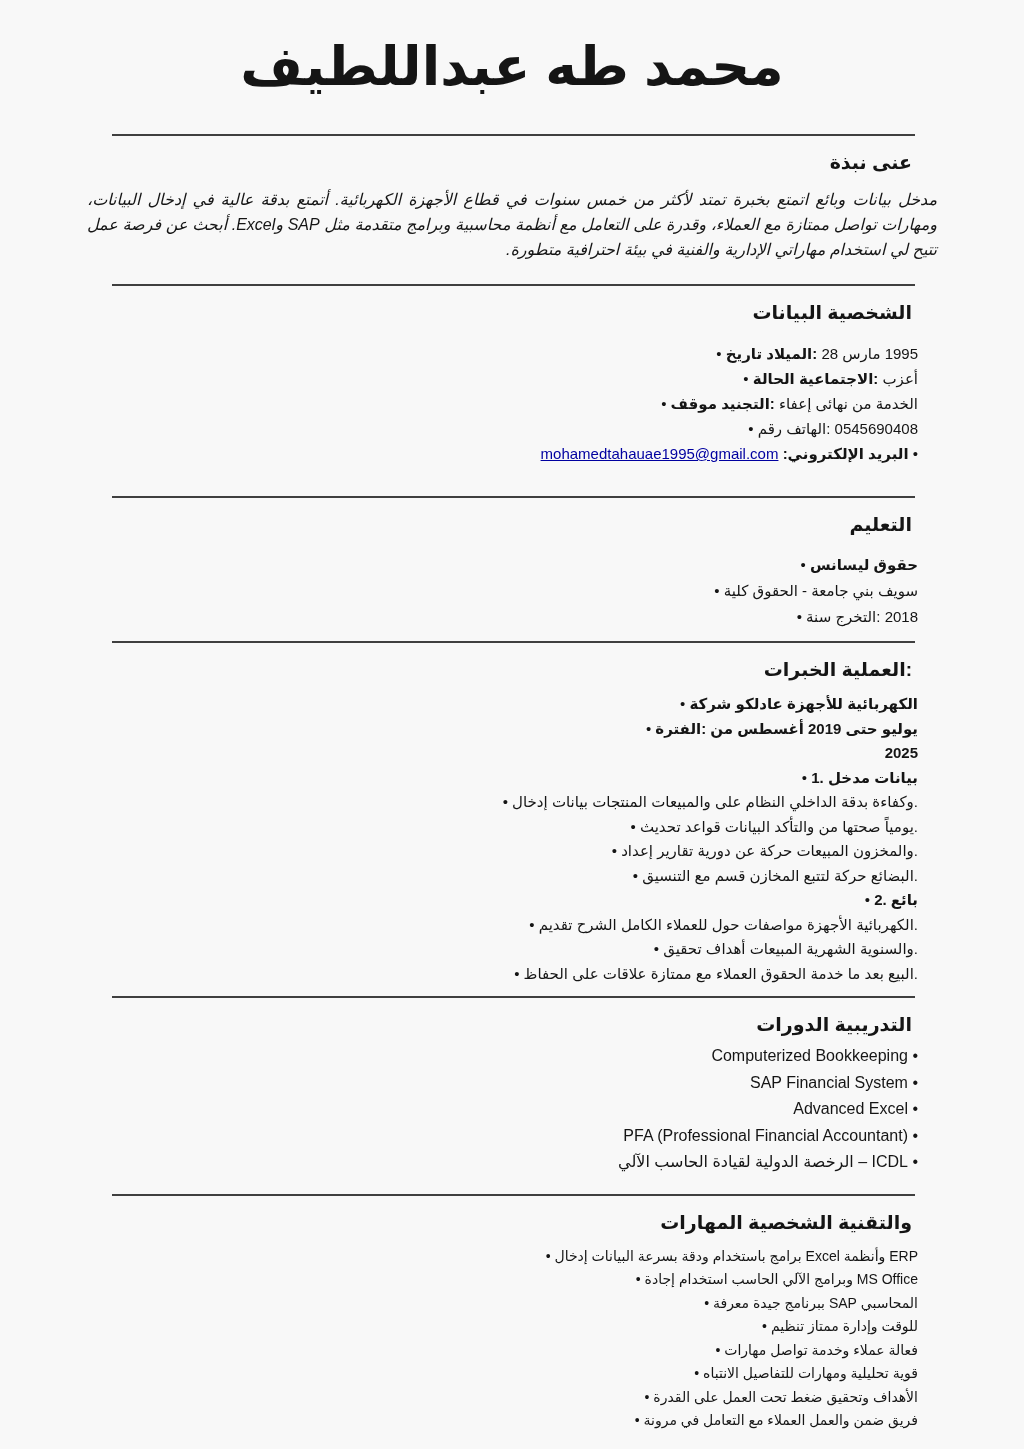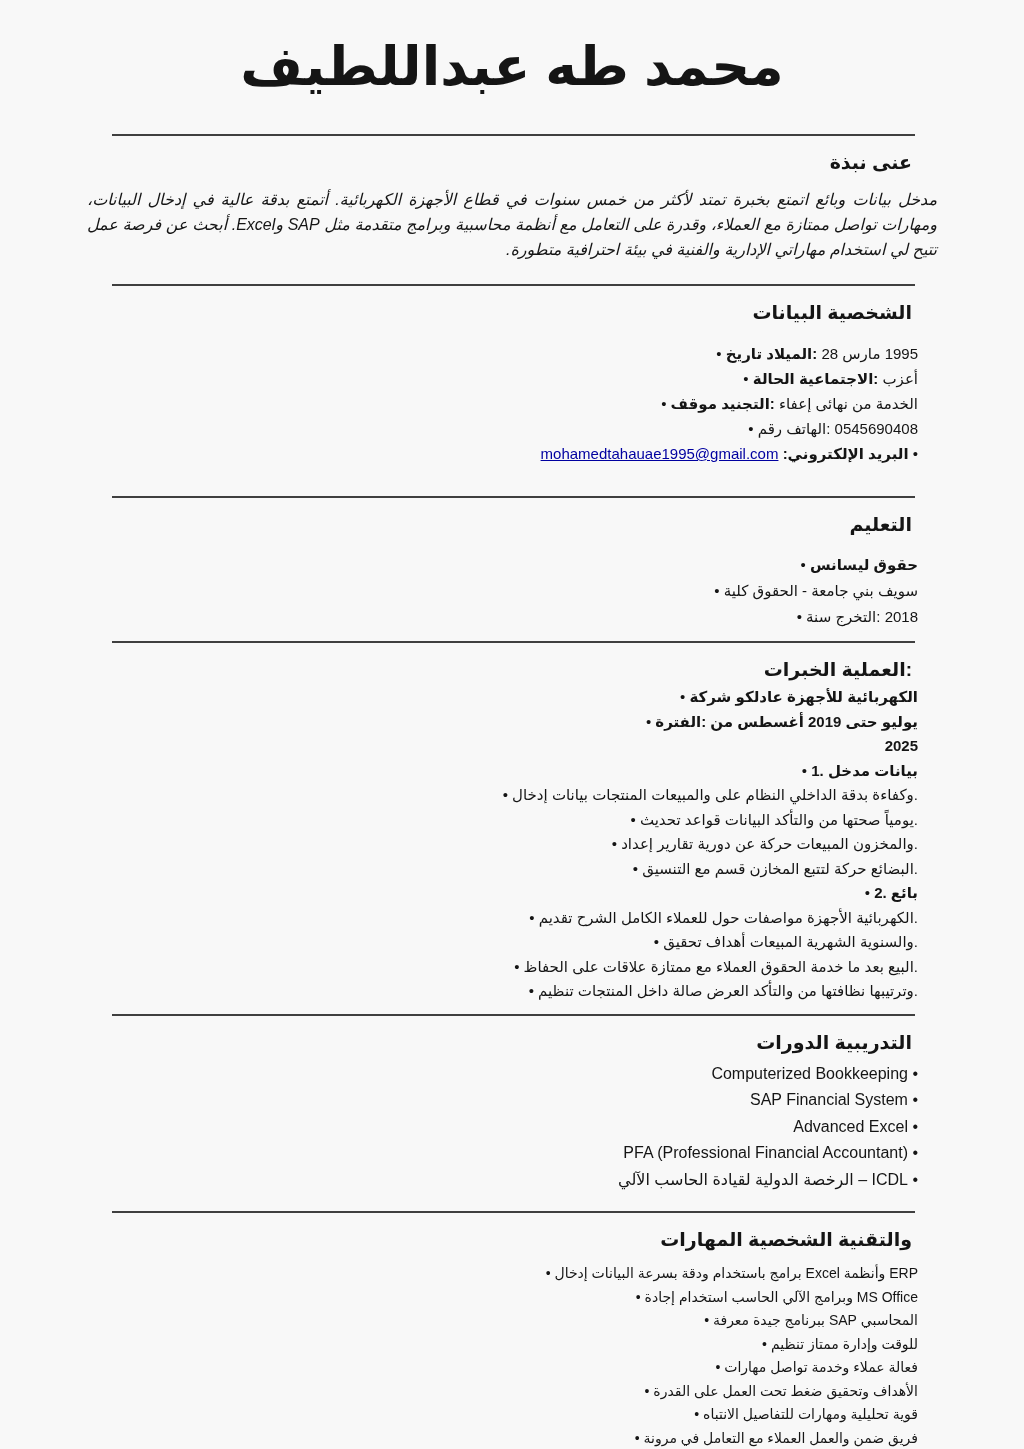--- a/index.html
+++ b/index.html
@@ -29,21 +29,21 @@
     direction:rtl;text-align:justify;text-align-last:right;
     font-size:16px;line-height:25px;margin:9px 0 0 0;font-style:italic;
   }
   ul{list-style:none;margin:0;padding:0 19px 0 0;}
   li{text-align:right;line-height:25px;font-size:15px;}
   li[dir="ltr"]{direction:ltr;}
   li[dir="rtl"]{direction:rtl;}
   .sec-personal ul{margin-top:13px;}
   .sec-education ul{margin-top:12px;}
   .sec-education li{line-height:26px;}
-  .sec-experience ul{}
+  .sec-experience ul{margin-top:7px;}
   .sec-experience li{line-height:24.5px;}
   .sec-courses ul{margin-top:3px;}
   .sec-courses li{line-height:26.5px;font-size:16px;}
   .sec-skills ul{margin-top:7px;}
   .sec-skills li{line-height:23.5px;font-size:14px;}
   b{font-weight:bold;}
   a.email{color:#0000a0;text-decoration:underline;}
 </style>
 </head>
 <body>
@@ -85,21 +85,20 @@
           <li dir="ltr"><b><bdi>2025</bdi></b></li>
           <li dir="ltr">• <b><bdi>1</bdi>. <bdi>مدخل</bdi> <bdi>بيانات</bdi></b></li>
           <li dir="ltr">• <span><bdi>إدخال</bdi> <bdi>بيانات</bdi> <bdi>المنتجات</bdi> <bdi>والمبيعات</bdi> <bdi>على</bdi> <bdi>النظام</bdi> <bdi>الداخلي</bdi> <bdi>بدقة</bdi> <bdi>وكفاءة</bdi>.</span></li>
           <li dir="ltr">• <span><bdi>تحديث</bdi> <bdi>قواعد</bdi> <bdi>البيانات</bdi> <bdi>والتأكد</bdi> <bdi>من</bdi> <bdi>صحتها</bdi> <bdi>يومياً</bdi>.</span></li>
           <li dir="ltr">• <span><bdi>إعداد</bdi> <bdi>تقارير</bdi> <bdi>دورية</bdi> <bdi>عن</bdi> <bdi>حركة</bdi> <bdi>المبيعات</bdi> <bdi>والمخزون</bdi>.</span></li>
           <li dir="ltr">• <span><bdi>التنسيق</bdi> <bdi>مع</bdi> <bdi>قسم</bdi> <bdi>المخازن</bdi> <bdi>لتتبع</bdi> <bdi>حركة</bdi> <bdi>البضائع</bdi>.</span></li>
           <li dir="ltr">• <b><bdi>2</bdi>. <bdi>بائع</bdi></b></li>
           <li dir="ltr">• <span><bdi>تقديم</bdi> <bdi>الشرح</bdi> <bdi>الكامل</bdi> <bdi>للعملاء</bdi> <bdi>حول</bdi> <bdi>مواصفات</bdi> <bdi>الأجهزة</bdi> <bdi>الكهربائية</bdi>.</span></li>
           <li dir="ltr">• <span><bdi>تحقيق</bdi> <bdi>أهداف</bdi> <bdi>المبيعات</bdi> <bdi>الشهرية</bdi> <bdi>والسنوية</bdi>.</span></li>
           <li dir="ltr">• <span><bdi>الحفاظ</bdi> <bdi>على</bdi> <bdi>علاقات</bdi> <bdi>ممتازة</bdi> <bdi>مع</bdi> <bdi>العملاء</bdi> <bdi>الحقوق</bdi> <bdi>خدمة</bdi> <bdi>ما</bdi> <bdi>بعد</bdi> <bdi>البيع</bdi>.</span></li>
-          <li dir="ltr">• <span><bdi>تنظيم</bdi> <bdi>المنتجات</bdi> <bdi>داخل</bdi> <bdi>صالة</bdi> <bdi>العرض</bdi> <bdi>والتأكد</bdi> <bdi>من</bdi> <bdi>نظافتها</bdi> <bdi>وترتيبها</bdi>.</span></li>
         </ul>
       </section>
       <section class="sec sec-courses">
         <div class="rule"></div>
         <h2 dir="ltr"><bdi>الدورات</bdi> <bdi>التدريبية</bdi></h2>
         <ul>
           <li dir="rtl">• <span>Computerized Bookkeeping</span></li>
           <li dir="rtl">• <span>SAP Financial System</span></li>
           <li dir="rtl">• <span>Advanced Excel</span></li>
           <li dir="rtl">• <span>PFA (Professional Financial Accountant)</span></li>
@@ -108,19 +107,19 @@
       </section>
       <section class="sec sec-skills">
         <div class="rule"></div>
         <h2 dir="ltr"><bdi>المهارات</bdi> <bdi>الشخصية</bdi> <bdi>والتقنية</bdi></h2>
         <ul>
           <li dir="ltr">• <span><bdi>إدخال</bdi> <bdi>البيانات</bdi> <bdi>بسرعة</bdi> <bdi>ودقة</bdi> <bdi>باستخدام</bdi> <bdi>برامج</bdi> <bdi>Excel</bdi> <bdi>وأنظمة</bdi> <bdi>ERP</bdi></span></li>
           <li dir="ltr">• <span><bdi>إجادة</bdi> <bdi>استخدام</bdi> <bdi>الحاسب</bdi> <bdi>الآلي</bdi> <bdi>وبرامج</bdi> <bdi>MS</bdi> <bdi>Office</bdi></span></li>
           <li dir="ltr">• <span><bdi>معرفة</bdi> <bdi>جيدة</bdi> <bdi>ببرنامج</bdi> <bdi>SAP</bdi> <bdi>المحاسبي</bdi></span></li>
           <li dir="ltr">• <span><bdi>تنظيم</bdi> <bdi>ممتاز</bdi> <bdi>وإدارة</bdi> <bdi>للوقت</bdi></span></li>
           <li dir="ltr">• <span><bdi>مهارات</bdi> <bdi>تواصل</bdi> <bdi>وخدمة</bdi> <bdi>عملاء</bdi> <bdi>فعالة</bdi></span></li>
+          <li dir="ltr">• <span><bdi>الانتباه</bdi> <bdi>للتفاصيل</bdi> <bdi>ومهارات</bdi> <bdi>تحليلية</bdi> <bdi>قوية</bdi></span></li>
           <li dir="ltr">• <span><bdi>القدرة</bdi> <bdi>على</bdi> <bdi>العمل</bdi> <bdi>تحت</bdi> <bdi>ضغط</bdi> <bdi>وتحقيق</bdi> <bdi>الأهداف</bdi></span></li>
-          <li dir="ltr">• <span><bdi>الانتباه</bdi> <bdi>للتفاصيل</bdi> <bdi>ومهارات</bdi> <bdi>تحليلية</bdi> <bdi>قوية</bdi></span></li>
           <li dir="ltr">• <span><bdi>مرونة</bdi> <bdi>في</bdi> <bdi>التعامل</bdi> <bdi>مع</bdi> <bdi>العملاء</bdi> <bdi>والعمل</bdi> <bdi>ضمن</bdi> <bdi>فريق</bdi></span></li>
         </ul>
       </section>
     </div>
 </main>
 
 </body></html>

